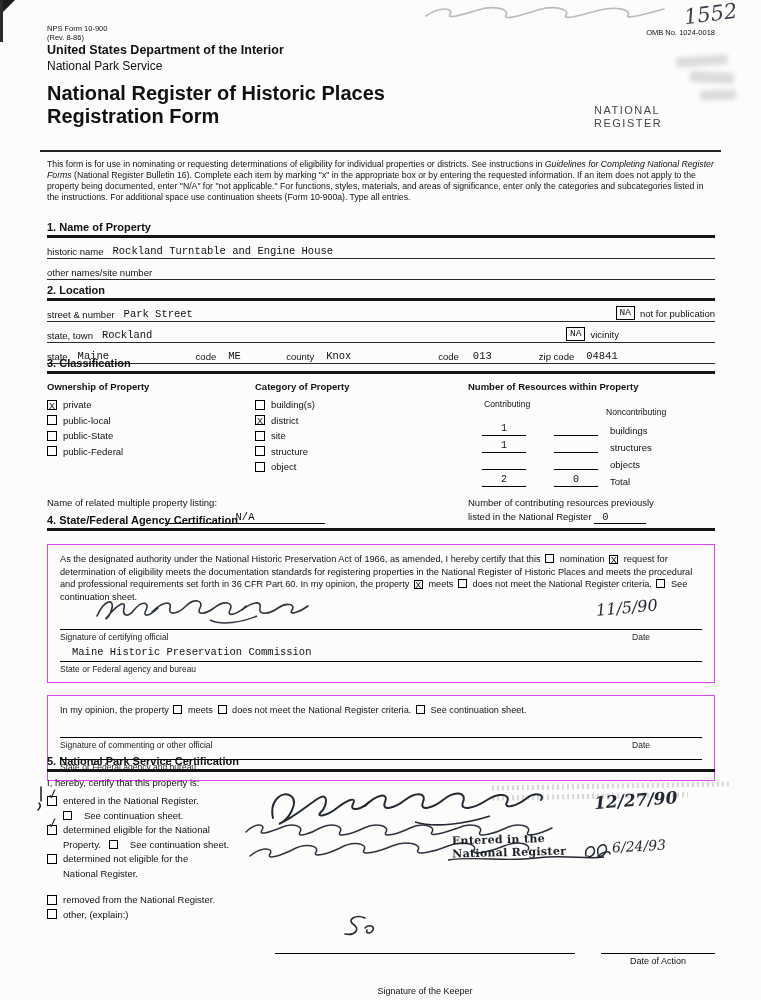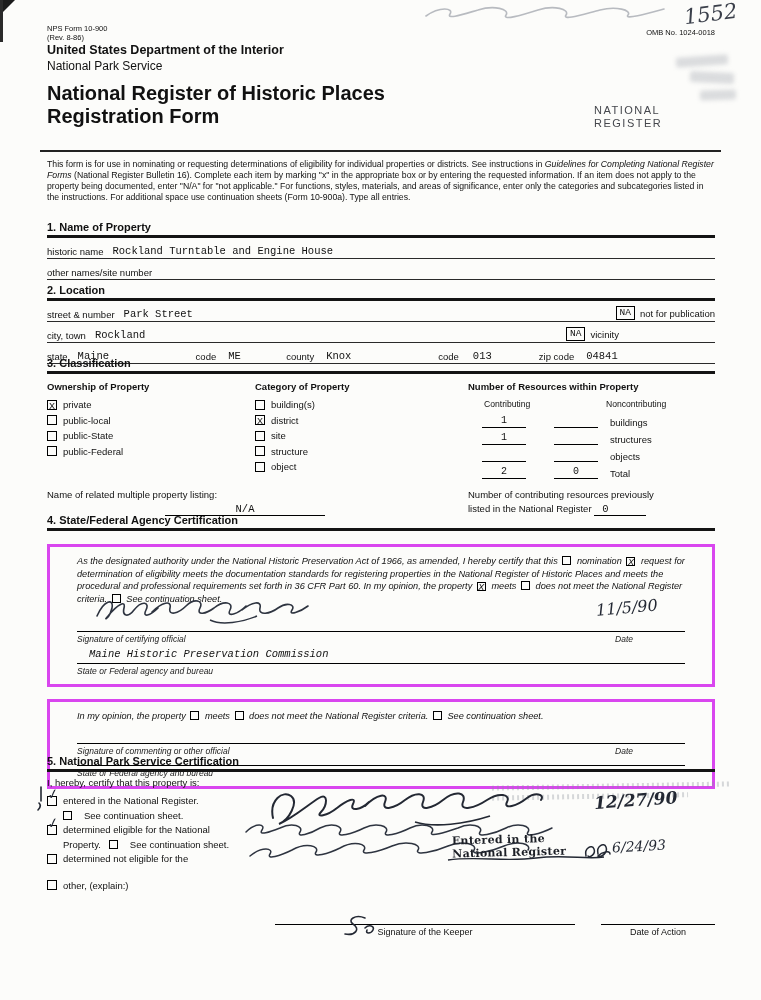--- a/index.html
+++ b/index.html
@@ -23,27 +23,27 @@
   .cb.sm{width:9px;height:9px;line-height:8px;}
   .cb.inline{margin:0 3px 0 2px;}
   .cb.hand{position:relative;overflow:visible;}
   .tick{position:absolute;left:-1px;top:-8px;font-size:14px;font-weight:bold;color:#232833;
         transform:rotate(-12deg);font-family:"DejaVu Sans",sans-serif;}
   .cbl{display:flex;align-items:center;margin-bottom:4.5px;font-size:9.5px;}
   .cbl .cb{margin-right:6px;flex:none;}
   .col-title{font-weight:bold;font-size:9.5px;margin-bottom:7px;}
   .res-heads{display:flex;font-size:8.6px;margin:3px 0 6px;gap:38px;}
   .res-heads .h1{margin-left:16px;width:74px;}
-  .res-heads .h2{margin-left:10px;}
+  .res-heads .h2{margin-left:10px;margin-top:8px;}
   .res-row{display:flex;align-items:flex-end;margin-bottom:4px;font-size:9.5px;}
   .res-c,.res-n{width:44px;border-bottom:1px solid #000;text-align:center;height:12px;
       font-family:"Liberation Mono",monospace;font-size:10px;}
   .res-c{margin-left:14px;}
   .res-n{margin-left:28px;margin-right:12px;}
-  .cert-box{border:3px solid #d946ef;padding:8px 27px;position:relative;font-style:italic;}
+  .cert-box{border:1px solid #d946ef;padding:8px 12px;position:relative;}
   .cert{font-size:9.2px;line-height:12.6px;margin:0;}
   .rule{border-top:1px solid #000;height:0;margin-top:2px;}
   .lab-row{display:flex;font-size:8.5px;padding-top:2px;align-items:flex-end;}
   .lab-row .date{margin-left:auto;margin-right:52px;}
   .hw{font-family:"DejaVu Serif",serif;font-style:italic;color:#232833;position:absolute;white-space:nowrap;}
   .stamp-txt{font-size:11px;letter-spacing:1.5px;color:#45474d;line-height:13px;}
   .s5-line{display:flex;align-items:center;font-size:9.5px;height:13.5px;margin-bottom:1px;}
   .s5-line .cb{margin-right:6px;flex:none;}
   .indent{padding-left:16px;}
   .keeper{display:flex;margin-top:18px;}
@@ -104,21 +104,21 @@
     <div class="sec-h">2. Location</div>
     <div class="row">
       <span class="lbl">street &amp; number</span>
       <span class="val tw">Park Street</span>
       <span style="display:flex;align-items:center;margin-left:10px;">
         <span class="tw" style="border:1px solid #000;padding:0 3px 1px;margin-right:5px;font-size:9.5px;">NA</span>
         <span class="lbl">not for publication</span>
       </span>
     </div>
     <div class="row">
-      <span class="lbl">city, town</span>
+      <span class="lbl">state, town</span>
       <span class="val tw">Rockland</span>
       <span style="display:flex;align-items:center;margin-left:10px;margin-right:96px;">
         <span class="tw" style="border:1px solid #000;padding:0 3px 1px;margin-right:5px;font-size:9.5px;">NA</span>
         <span class="lbl">vicinity</span>
       </span>
     </div>
     <div class="row">
       <span class="lbl">state</span>
       <span class="tw" style="width:118px;padding-left:10px;">Maine</span>
       <span class="lbl">code</span>
@@ -290,28 +290,35 @@
       </div>
       <div class="s5-line indent">
         <span>Property.</span>
         <span class="cb sm" style="margin-left:8px;"></span>
         <span style="margin-left:6px;">See continuation sheet.</span>
       </div>
       <div class="s5-line">
         <span class="cb"></span>
         <span>determined not eligible for the</span>
       </div>
+      <div class="s5-line indent">
+        <span>National Register.</span>
+      </div>
       <div style="height:12px;"></div>
+      <div class="s5-line">
+        <span class="cb"></span>
+        <span>removed from the National Register.</span>
+      </div>
       <div class="s5-line">
         <span class="cb"></span>
         <span>other, (explain:)</span>
       </div>
     </div>
     <div class="keeper">
-      <div class="kcell" style="margin-left:228px;width:300px;">
+      <div class="kcell" style="margin-left:228px;width:300px;gap:30px;">
         <div class="kline"></div>
         <div class="klabel">Signature of the Keeper</div>
       </div>
       <div class="kcell" style="margin-left:26px;flex:1;">
         <div class="kline"></div>
         <div class="klabel">Date of Action</div>
       </div>
     </div>
   </div>
 

